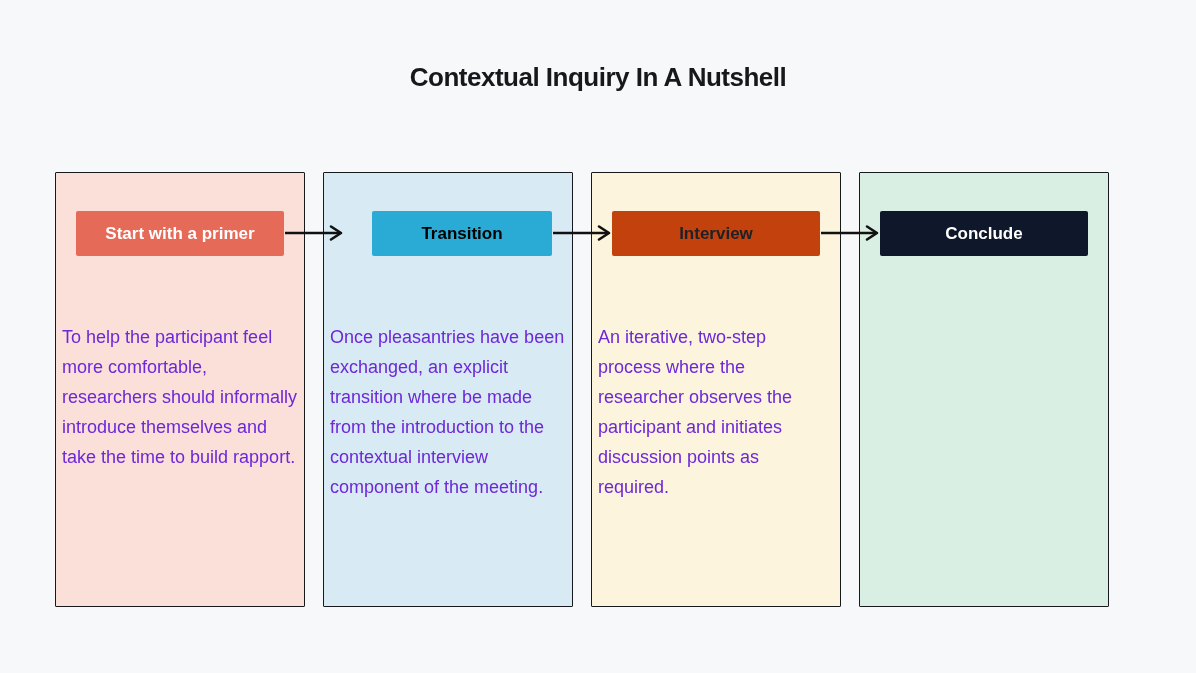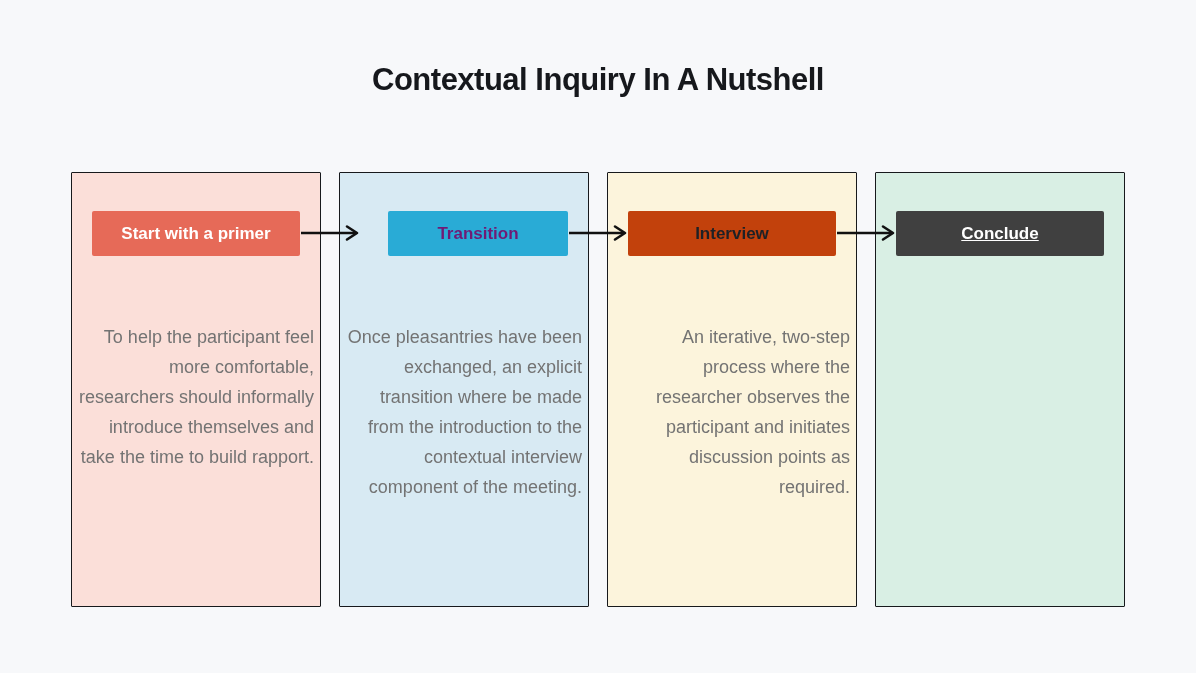--- a/index.html
+++ b/index.html
@@ -8,29 +8,29 @@
     background: #F7F8FA;
     font-family: "Liberation Sans", "DejaVu Sans", sans-serif;
     overflow: hidden;
   }
   .page { position: relative; width: 1196px; height: 673px; }
 
   .title {
     position: absolute;
     top: 62px; left: 0; width: 1196px;
     text-align: center;
-    font-size: 31px;
+    font-size: 26px;
     font-weight: 700;
     letter-spacing: -0.5px;
     color: #16181C;
   }
 
   .diagram {
     position: absolute;
-    top: 172px; left: 71px;
+    top: 172px; left: 55px;
     width: 1054px; height: 435px;
   }
   .cards {
     display: flex;
     gap: 18px;
     width: 100%; height: 100%;
   }
   .card {
     width: 250px; height: 435px;
     border: 1.5px solid #17191C;
@@ -42,24 +42,24 @@
     height: 45px;
     border-radius: 2px;
     display: flex;
     align-items: center;
     justify-content: center;
     font-size: 17px;
     font-weight: 700;
   }
   .desc {
     margin: 66px 6px 0 6px;
-    text-align: right;
+    text-align: left;
     font-size: 18px;
     line-height: 30px;
-    color: #737373;
+    color: #6d28d9;
   }
 
   .arrow {
     position: absolute;
     top: 52px;
     width: 58px; height: 18px;
   }
   .arrow-1 { left: 230px; }
   .arrow-2 { left: 498px; }
   .arrow-3 { left: 766px; }
@@ -75,35 +75,35 @@
     <div class="cards">
 
       <div class="card" style="background-color: rgb(251, 223, 217);">
         <div class="pill" style="background-color: rgb(230, 106, 88); color: rgb(255, 255, 255);">
           <span>Start with a primer</span>
         </div>
         <p class="desc">To help the participant feel more comfortable, researchers should informally introduce themselves and take the time to build rapport.</p>
       </div>
 
       <div class="card" style="background-color: rgb(216, 234, 243);">
-        <div class="pill" style="background-color: rgb(41, 171, 214); color: #701a75; margin-left: 48px;">
+        <div class="pill" style="background-color: rgb(41, 171, 214); color: #000000; margin-left: 48px;">
           <span>Transition</span>
         </div>
         <p class="desc">Once pleasantries have been exchanged, an explicit transition where be made from the introduction to the contextual interview component of the meeting.</p>
       </div>
 
       <div class="card" style="background-color: rgb(252, 244, 220);">
         <div class="pill" style="background-color: #c2410c; color: rgb(30, 33, 38);">
           <span>Interview</span>
         </div>
         <p class="desc">An iterative, two-step process where the researcher observes the participant and initiates discussion points as required.</p>
       </div>
 
       <div class="card" style="background-color: rgb(217, 239, 228);">
-        <div class="pill" style="background-color: #404040; color: rgb(255, 255, 255); text-decoration: underline;">
+        <div class="pill" style="background-color: #0f172a; color: rgb(255, 255, 255);">
           <span>Conclude</span>
         </div>
       </div>
 
     </div>
 
     <div class="arrow arrow-1">
       <svg width="58" height="18" viewBox="0 0 58 18" xmlns="http://www.w3.org/2000/svg">
         <line x1="0" y1="9" x2="55" y2="9" stroke="#111" stroke-width="2.6"></line>
         <polyline points="46,2.5 56,9 46,15.5" fill="none" stroke="#111" stroke-width="2.6" stroke-linecap="round" stroke-linejoin="round"></polyline>

